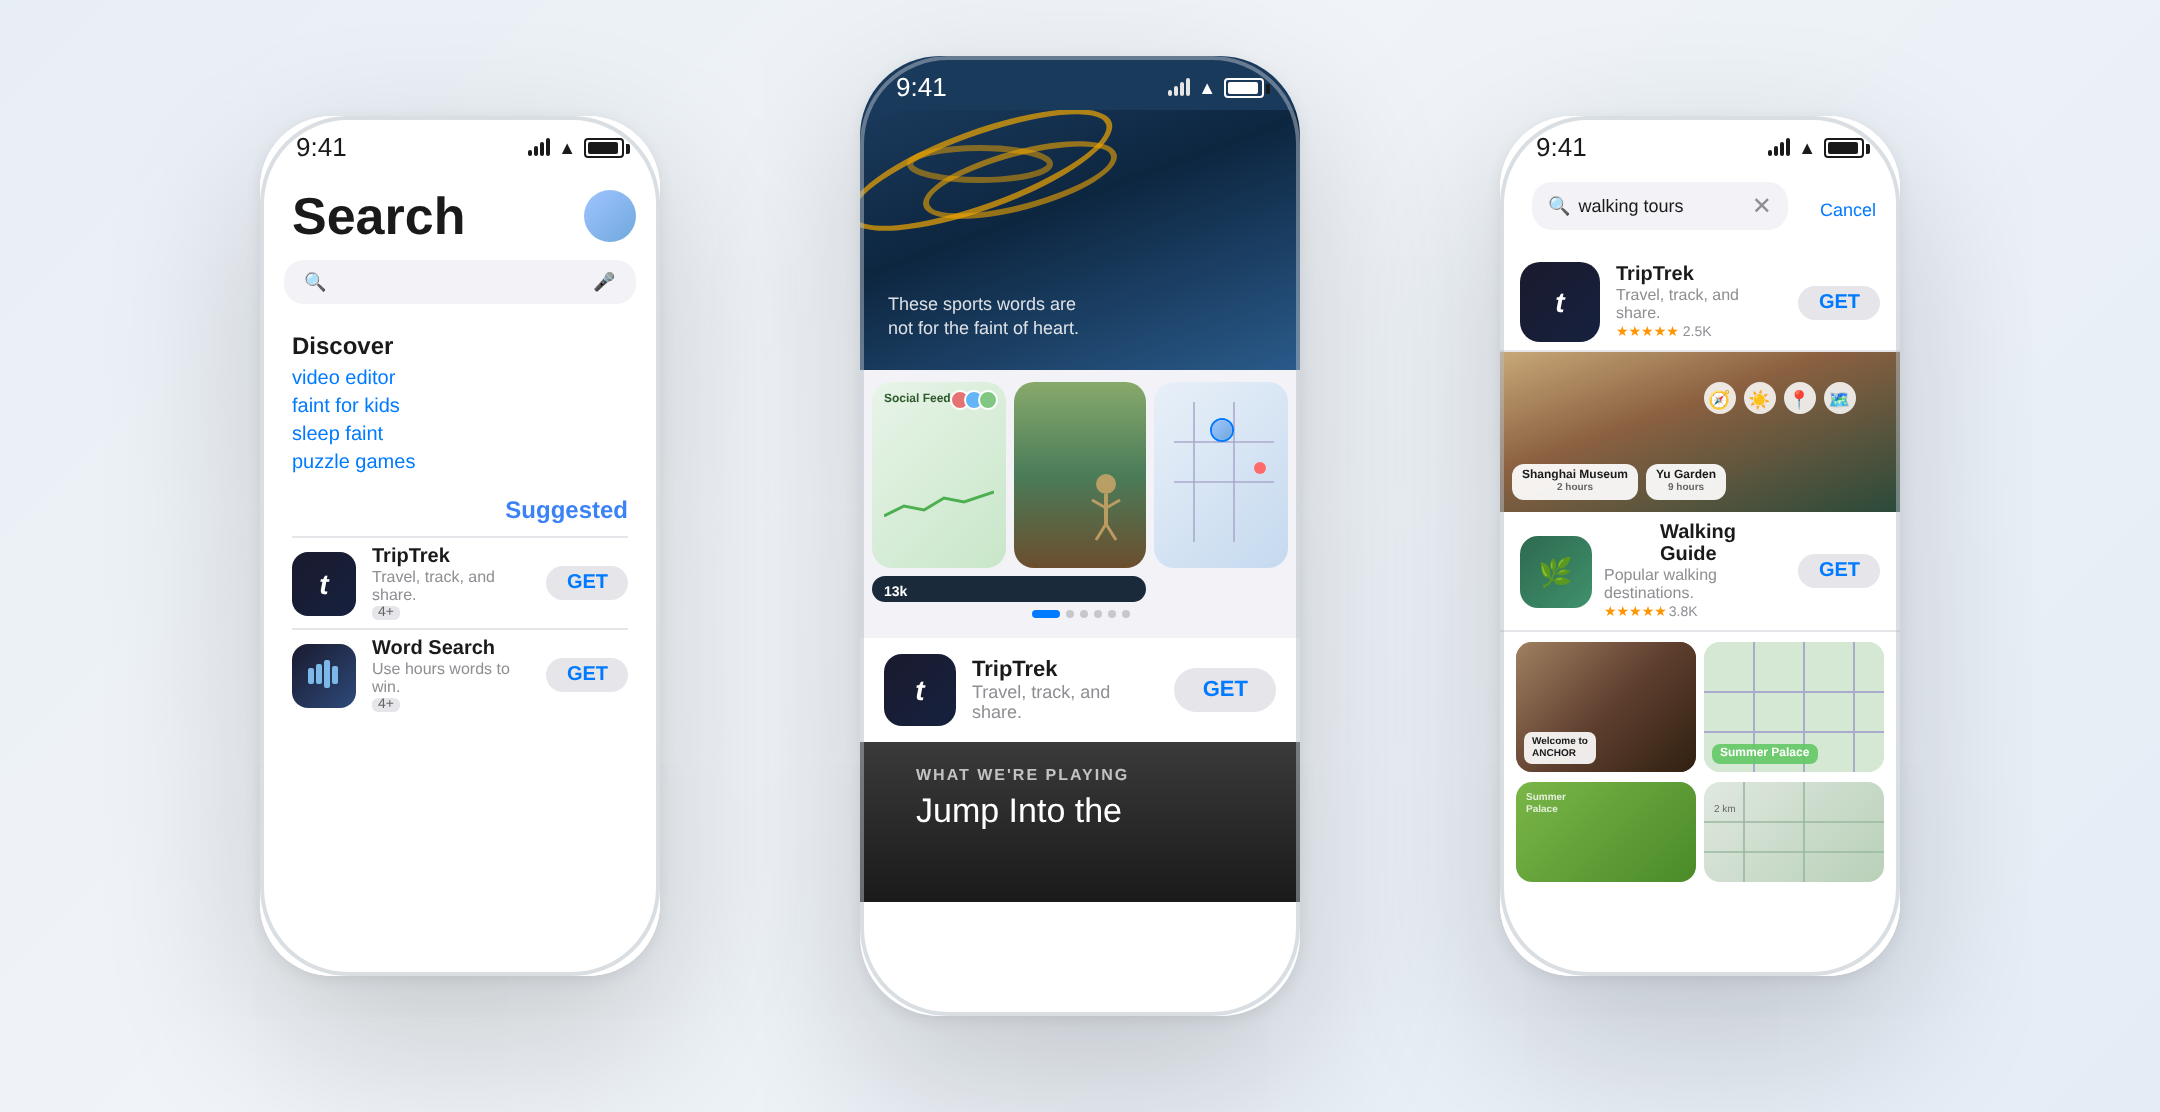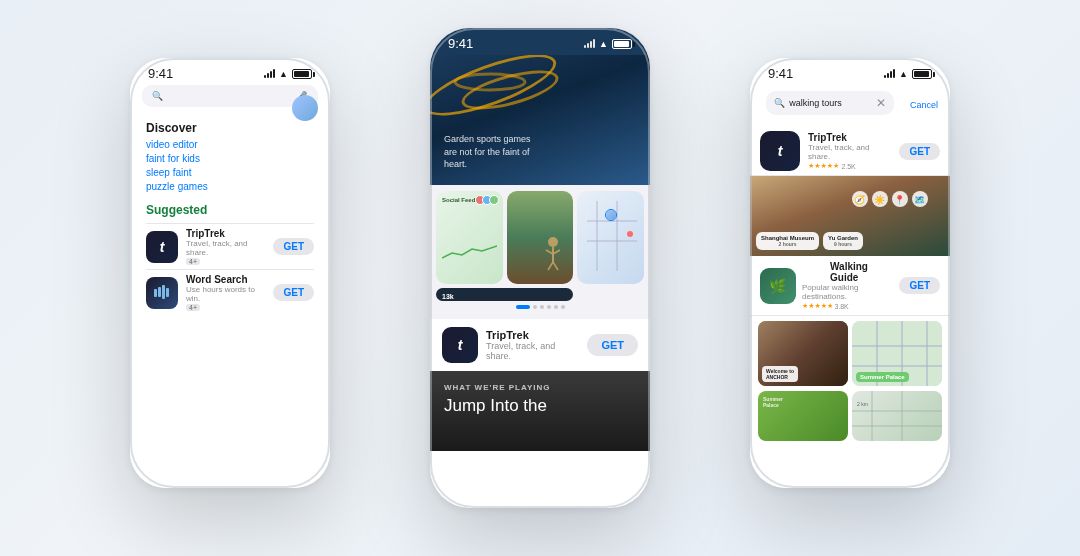--- a/index.html
+++ b/index.html
@@ -135,21 +135,21 @@
       width: 26px; height: 26px; border-radius: 50%;
       background: linear-gradient(135deg, #a0c4ff, #6fa8dc);
       position: absolute; right: 12px; top: 10px;
     }
 
     .discover-section { padding: 4px 16px; }
     .discover-title { font-size: 12px; font-weight: 700; color: #1a1a1a; margin-bottom: 4px; }
     .discover-link { font-size: 10px; color: #007aff; margin-bottom: 3px; }
 
     .suggested-section { padding: 4px 16px; }
-    .suggested-title { font-size: 12px; font-weight: 700; color: #15803d; margin-bottom: 6px; }
+    .suggested-title { font-size: 12px; font-weight: 700; color: #3b82f6; margin-bottom: 6px; text-align: right; }
 
     .app-row {
       display: flex;
       align-items: center;
       gap: 8px;
       padding: 4px 0;
       border-top: 0.5px solid #e5e5ea;
     }
     .app-icon { width: 32px; height: 32px; border-radius: 8px; flex-shrink: 0; }
     .app-icon.triptrek { background: linear-gradient(135deg, #1a1a2e, #16213e); display: flex; align-items: center; justify-content: center; }
@@ -257,21 +257,21 @@
       background: #e5e5ea;
       border-radius: 14px;
       padding: 5px 14px;
       font-size: 11px;
       font-weight: 600;
       color: #007aff;
     }
 
     .center-what-section {
       background: linear-gradient(180deg, #3a3a3a 0%, #1a1a1a 100%);
-      padding: 12px 14px;
+      padding: 12px 28px;
       min-height: 80px;
       position: relative;
     }
     .what-label {
       font-size: 8px;
       font-weight: 600;
       color: rgba(255,255,255,0.7);
       letter-spacing: 1px;
       text-transform: uppercase;
       margin-bottom: 4px;
@@ -477,20 +477,21 @@
         <div class="battery">
           <div class="battery-fill"></div>
         </div>
       </div>
     </div>
 
     <div class="phone-content" style="position:relative;">
 
       <div class="avatar-icon"></div>
 
+      <div class="search-page-title">Search</div>
 
       <div class="search-bar-left">
         <span class="search-icon-sm">🔍</span>
         <span class="mic-icon">🎤</span>
       </div>
 
       <div class="discover-section">
         <div class="discover-title">Discover</div>
         <div class="discover-link">video editor</div>
         <div class="discover-link">faint for kids</div>
@@ -556,21 +557,21 @@
       </div>
     </div>
 
     <div class="center-hero">
       <div class="hero-squiggle"></div>
       <div class="hero-squiggle2"></div>
 
       <svg style="position:absolute;top:15px;left:20px;opacity:0.5" width="80" height="25">
         <ellipse cx="40" cy="12" rx="35" ry="8" fill="none" stroke="#f0a500" stroke-width="3"></ellipse>
       </svg>
-      <div class="hero-text">Garden sports games are not for the faint of heart.</div>
+      <div class="hero-text">These sports words are not for the faint of heart.</div>
     </div>
 
     <div style="background:#f2f2f7; padding: 6px 6px;">
       <div class="multi-card-grid">
 
         <div class="card-item social-feed">
           <div>
             <div style="font-size:6px;font-weight:700;color:#2d5a2d;">Social Feed</div>
             <div class="avatar-cluster">
               <div class="av av1"></div>

